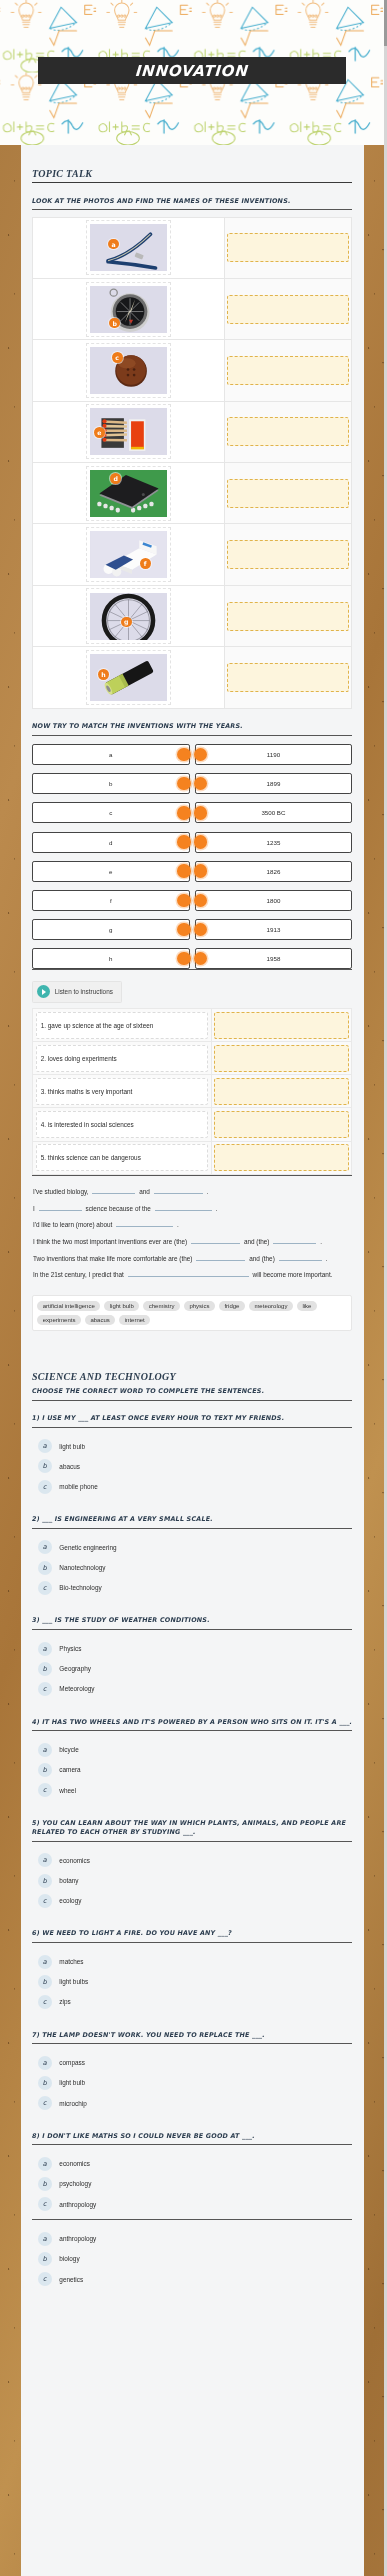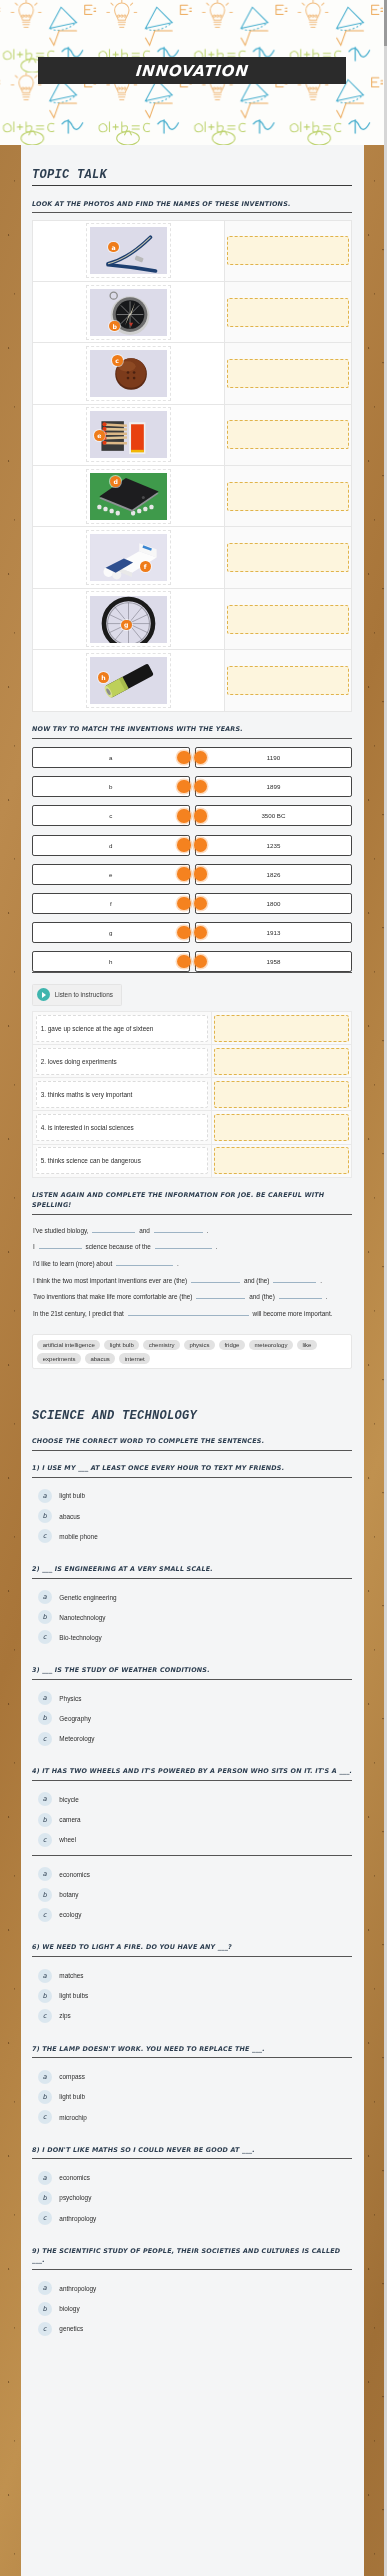--- a/index.html
+++ b/index.html
@@ -53,23 +53,23 @@
   .sheet {
     position:relative; z-index:2;
     margin-left:20.6px; width:343px;
     background:#f4f5f6;
     padding: 9.3px 9.3px 20.6px 9.3px;
     min-height: 3297px;
   }
   .sheet-inner { padding: 0 2.1px; }
 
   h2.section-head {
-    font-family:Liberation Mono, monospace;
+    font-family:Liberation Serif, serif;
     font-style:italic; font-weight:bold;
-    color:#2d3e50; font-size:12px; letter-spacing:0.3px;
+    color:#2d3e50; font-size:10px; letter-spacing:0.3px;
     margin: 13.4px 0 0 0; padding: 0 0 3.6px 0;
     text-transform:uppercase;
   }
   .rule { border-bottom:0.5px solid #3a3a3a; margin-bottom:6.2px; }
   .rule.thin { border-bottom:0.5px solid #555; }
 
   .q-head {
     font-family:"DejaVu Sans", sans-serif;
     font-style:italic; font-weight:bold;
     color:#2d3e50; font-size:6.4px; letter-spacing:0.2px;
@@ -577,21 +577,20 @@
               <div class="desc-inner">5. thinks science can be dangerous</div>
             </td>
         <td class="desc-right">
               <div class="desc-inner desc-answer"></div>
             </td>
       </tr>
     </tbody>
   </table>
 
   
-  <h2 class="q-head">Listen again and complete the information for Joe. Be careful with spelling!</h2>
   <div class="rule thin"></div>
 
   <div class="gapfill">
     <div>
       <span>I've studied biology,</span>
       <span class="gap w2"></span>
       <span>and</span>
       <span class="gap w3"></span>
       <span>.</span>
     </div>
@@ -636,21 +635,21 @@
     <span class="chip">fridge</span>
     <span class="chip">meteorology</span>
     <span class="chip">like</span>
     <span class="chip">experiments</span>
     <span class="chip">abacus</span>
     <span class="chip">internet</span>
   </div>
 
   
   <h2 class="section-head" style="margin-top:40px;">Science and Technology</h2>
-  <h2 class="q-head" style="margin-top:10px;">Choose the correct word to complete the sentences.</h2>
+  <h2 class="q-head" style="margin-top:2px;">Choose the correct word to complete the sentences.</h2>
   <div class="rule thin"></div>
 
   
   <h2 class="q-head">1) I use my ___ at least once every hour to text my friends.</h2>
   <div class="rule thin"></div>
   <div class="mcq">
     <div class="opt">
           <span class="opt-letter">a</span>
           <span class="opt-text">light bulb</span>
         </div>
@@ -712,20 +711,21 @@
           <span class="opt-letter">b</span>
           <span class="opt-text">camera</span>
         </div>
     <div class="opt">
           <span class="opt-letter">c</span>
           <span class="opt-text">wheel</span>
         </div>
   </div>
 
   
+  <h2 class="q-head">5) You can learn about the way in which plants, animals, and people are related to each other by studying ___.</h2>
   <div class="rule thin"></div>
   <div class="mcq">
     <div class="opt">
           <span class="opt-letter">a</span>
           <span class="opt-text">economics</span>
         </div>
     <div class="opt">
           <span class="opt-letter">b</span>
           <span class="opt-text">botany</span>
         </div>
@@ -783,21 +783,20 @@
           <span class="opt-letter">b</span>
           <span class="opt-text">psychology</span>
         </div>
     <div class="opt">
           <span class="opt-letter">c</span>
           <span class="opt-text">anthropology</span>
         </div>
   </div>
 
   
-  <h2 class="q-head">9) The scientific study of people, their societies and cultures is called ___.</h2>
   <div class="rule thin"></div>
   <div class="mcq">
     <div class="opt">
           <span class="opt-letter">a</span>
           <span class="opt-text">anthropology</span>
         </div>
     <div class="opt">
           <span class="opt-letter">b</span>
           <span class="opt-text">biology</span>
         </div>

